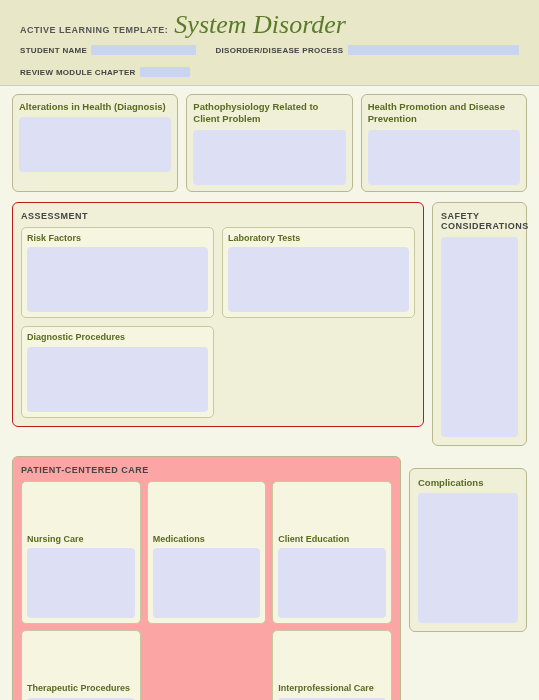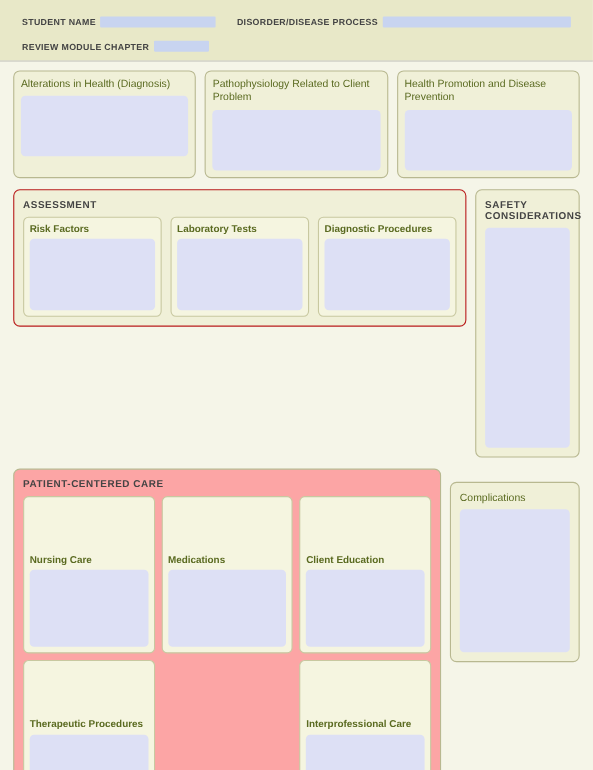--- a/index.html
+++ b/index.html
@@ -74,21 +74,21 @@
     .top-box {
       flex: 1;
       background: #f0f0d8;
       border: 1px solid #b8b890;
       border-radius: 6px;
       padding: 6px;
       min-height: 80px;
     }
     .box-title {
       font-size: 9.5px;
-      font-weight: normal;
+      font-weight: bold;
       color: #5a6a20;
       line-height: 1.3;
       margin-bottom: 4px;
     }
     .box-content {
       background: #dde0f5;
       border-radius: 4px;
       min-height: 55px;
     }
 
@@ -104,21 +104,21 @@
     .assessment-area {
       background: #f0f0d8;
       border: 1px solid #b91c1c;
       border-radius: 6px;
       padding: 8px;
       margin-bottom: 10px;
     }
 
     .assessment-grid {
       display: grid;
-      grid-template-columns: 1fr 1fr 1fr;
+      grid-template-columns: 1fr 1fr;
       gap: 8px;
     }
 
     .assess-box {
       background: #f5f5e0;
       border: 1px solid #c8c8a0;
       border-radius: 5px;
       padding: 5px;
     }
     .assess-box .box-title {
@@ -224,20 +224,24 @@
       display: flex;
       justify-content: space-between;
       align-items: center;
       margin-top: 8px;
     }
   </style>
 </head>
 <body>
 
 <div class="header">
+  <div class="header-top">
+    <span class="header-label">ACTIVE LEARNING TEMPLATE:</span>
+    <span class="header-title">System Disorder</span>
+  </div>
   <div class="info-row" style="margin-top:5px;">
     <span class="info-label">STUDENT NAME</span>
     <div class="info-input name"></div>
     <div style="width:12px;"></div>
     <span class="info-label">DISORDER/DISEASE PROCESS</span>
     <div class="info-input disorder"></div>
   </div>
   <div class="info-row" style="margin-top:12px;">
     <span class="info-label">REVIEW MODULE CHAPTER</span>
     <div class="info-input review"></div>

